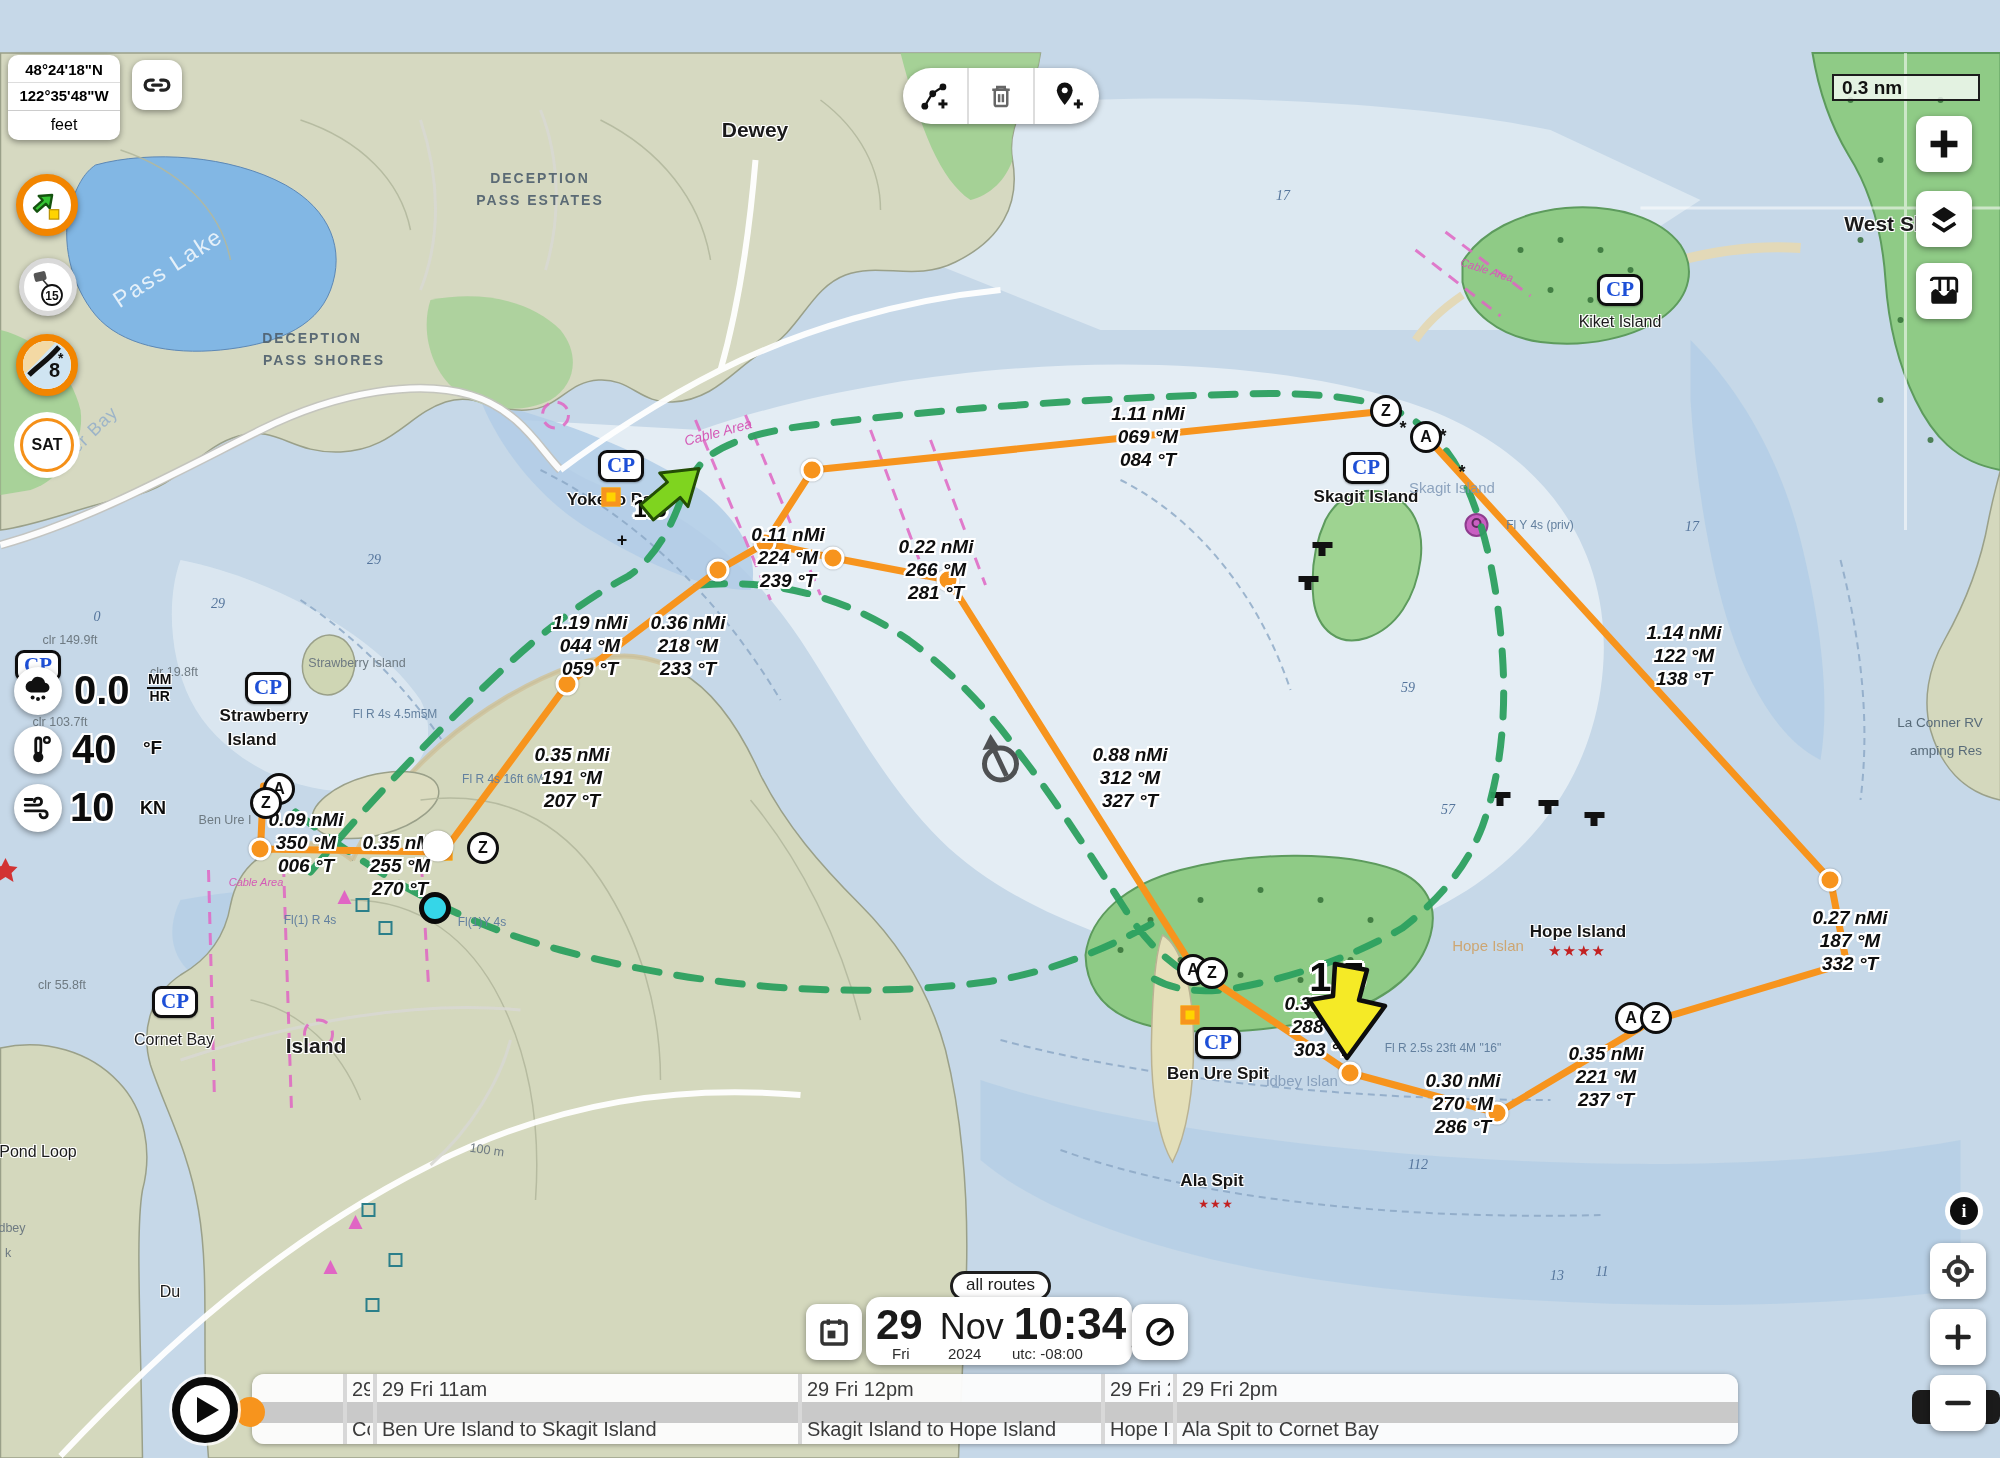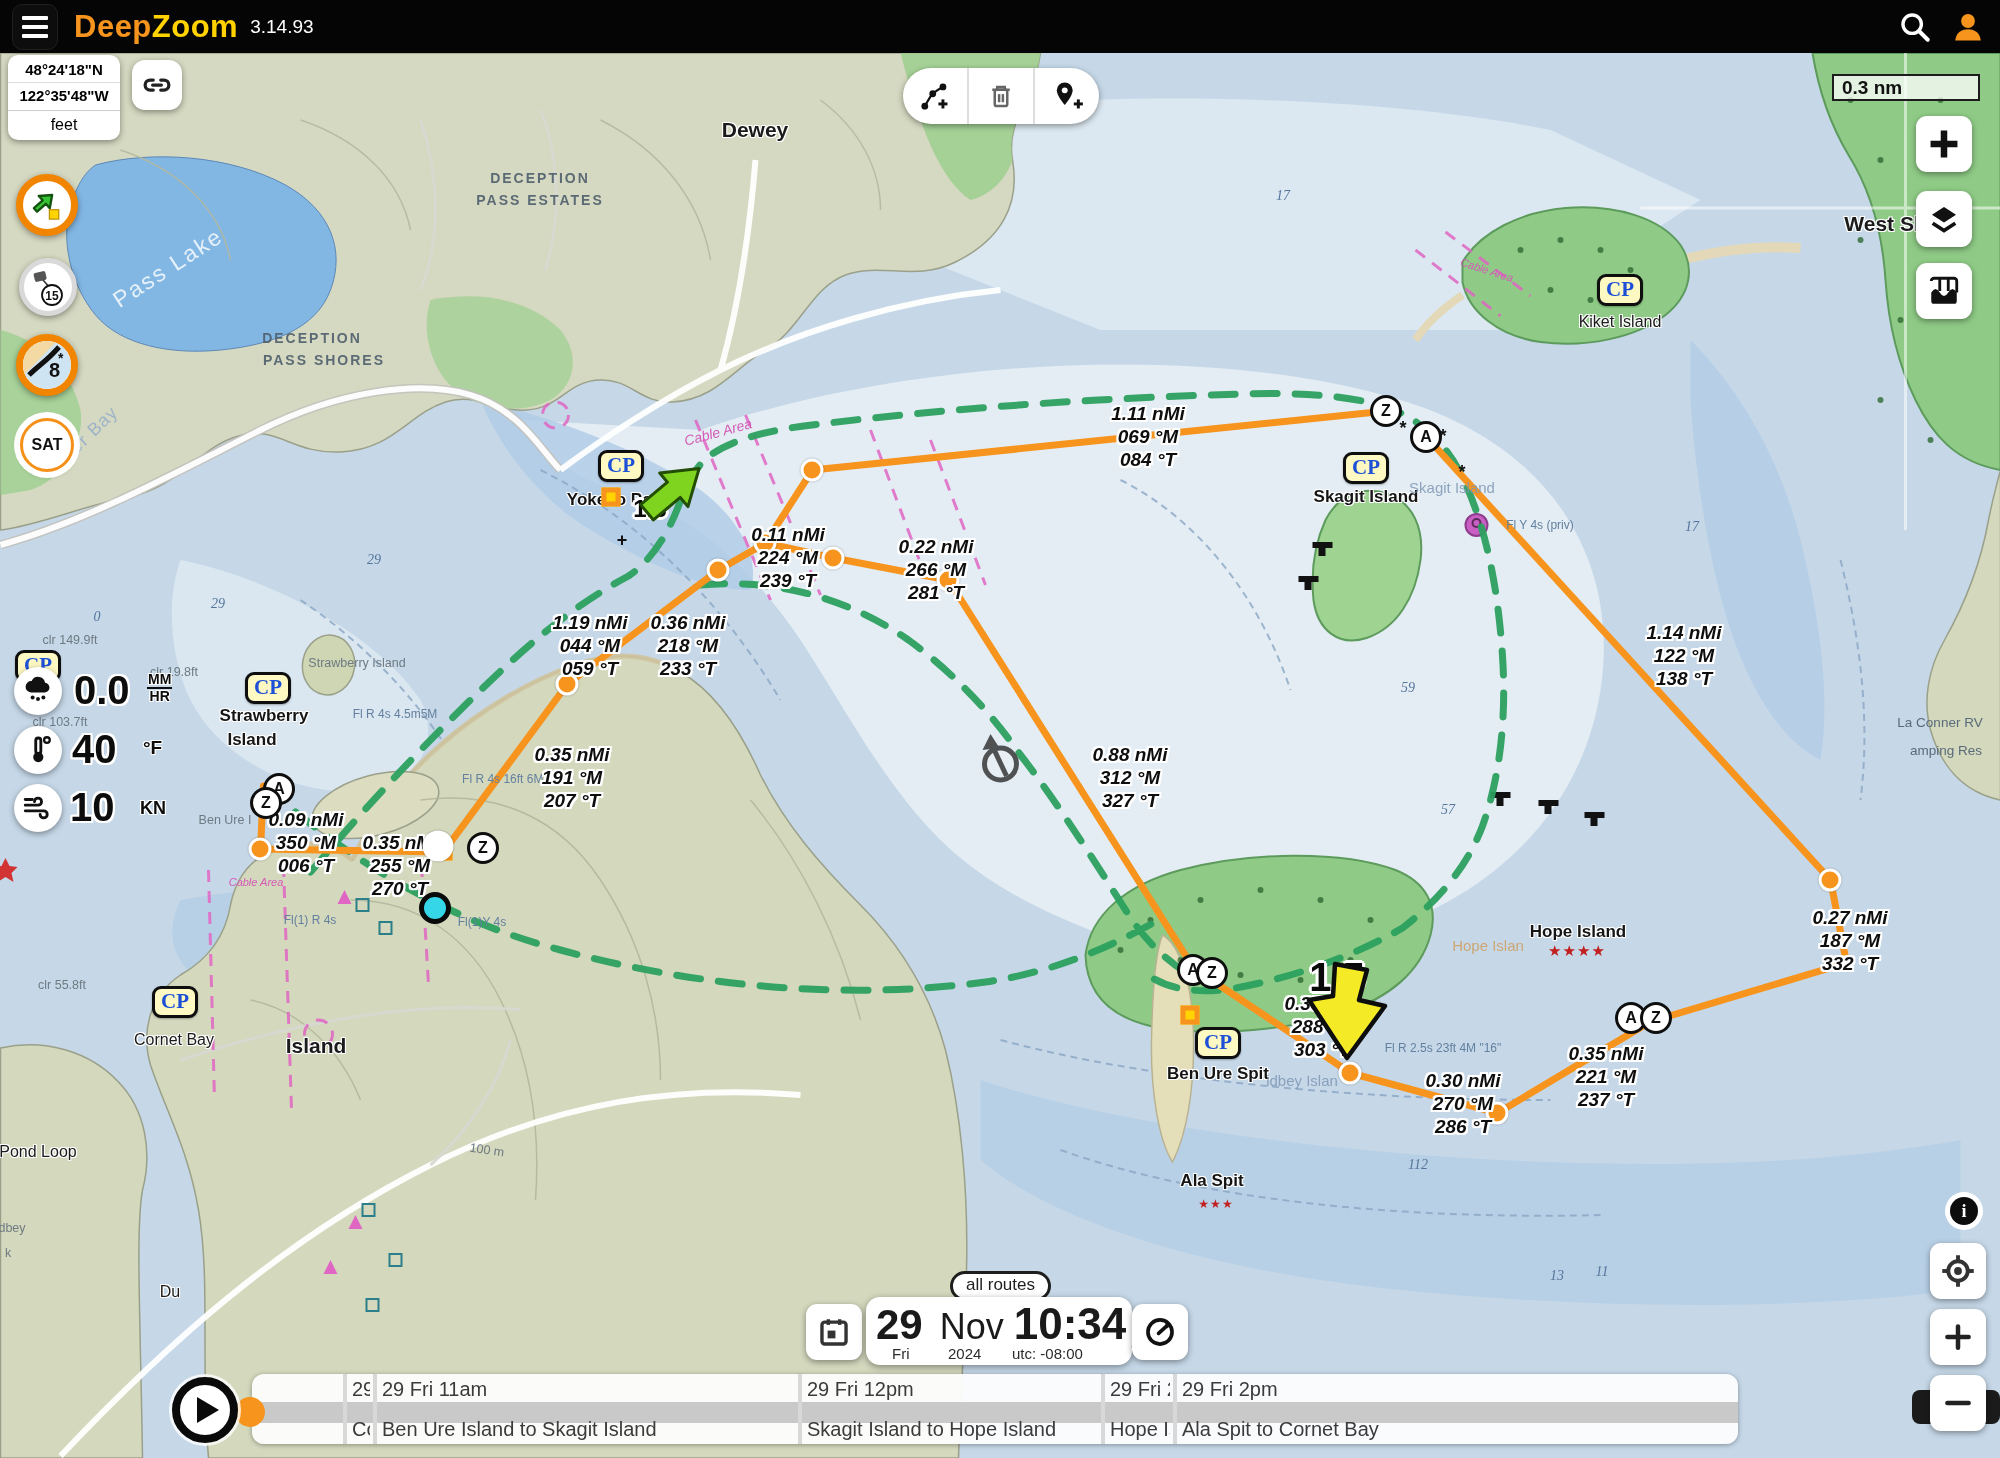--- a/index.html
+++ b/index.html
@@ -53,21 +53,21 @@
   .stars-sm{font-size:12px;color:#c22020;letter-spacing:1px;}
   .rock{font-size:18px;font-weight:bold;color:#111;}
   
   .route-label{position:absolute;transform:translate(-50%,-50%);text-align:center;z-index:30;pointer-events:none;
     font-style:italic;font-weight:bold;font-size:19px;line-height:1.22;color:#0e0e0e;
     text-shadow:-2px -2px 0 #fff,2px -2px 0 #fff,-2px 2px 0 #fff,2px 2px 0 #fff,0 -2px 0 #fff,0 2px 0 #fff,-2px 0 0 #fff,2px 0 0 #fff;}
   
   .az-marker{position:absolute;width:26px;height:26px;border-radius:50%;background:#fff;border:3px solid #0e0e0e;
     color:#0e0e0e;font-weight:bold;font-size:16px;display:flex;align-items:center;justify-content:center;
     transform:translate(-50%,-50%);z-index:33;cursor:pointer;}
-  .cp-marker{position:absolute;transform:translate(-50%,-50%);background:#fef9c3;border:3px solid #0e0e0e;border-radius:9px;
+  .cp-marker{position:absolute;transform:translate(-50%,-50%);background:#ffffff;border:3px solid #0e0e0e;border-radius:9px;
     padding:0 6px 1px;font-weight:bold;font-size:21px;color:#1d4fd7;z-index:35;cursor:pointer;
     font-family:"Liberation Serif",serif;box-shadow:0 1px 2px rgba(0,0,0,.3);}
   .sq-marker{position:absolute;width:9px;height:9px;background:#ffd400;border:5px solid #f7941d;
     transform:translate(-50%,-50%);z-index:32;cursor:pointer;}
   .sq-marker.circled::before{content:"";position:absolute;left:-16px;top:-16px;width:31px;height:31px;
     background:#fff;border-radius:50%;z-index:-1;box-shadow:0 0 2px rgba(0,0,0,.4);}
   .waypoint-dot{position:absolute;width:17px;height:17px;border-radius:50%;background:#f7941d;border:3px solid #fff;
     transform:translate(-50%,-50%);z-index:26;box-shadow:0 0 2px rgba(0,0,0,.35);cursor:pointer;}
   .speed-lbl{position:absolute;transform:translate(-50%,-50%);font-weight:bold;color:#0a0a0a;z-index:45;pointer-events:none;
     text-shadow:-2px -2px 0 #fff,2px -2px 0 #fff,-2px 2px 0 #fff,2px 2px 0 #fff,0 -3px 0 #fff,0 3px 0 #fff,-3px 0 0 #fff,3px 0 0 #fff;}
@@ -446,39 +446,20 @@
       </g>
     </svg>
   </div>
   <div class="arrow-wrap" style="left:1285px;top:950px;">
     <svg width="140" height="140" viewBox="0 0 140 140">
       <path d="M50,14 L82,20 L74,50 L100,56 L62,108 L24,50 L48,46 Z" fill="#f5ea26" stroke="#0d0d0d" stroke-width="4.5" stroke-linejoin="round"></path>
     </svg>
   </div>
   <div id="teal-dot"></div>
 
-  <div id="topbar">
-    <div id="menu-btn">
-        <i></i>
-        <i></i>
-        <i></i>
-      </div>
-    <div id="logo"><span class="p1">Deep</span><span class="p2">Zoom</span></div>
-    <div id="version">3.14.93</div>
-    <div id="topbar-right">
-      <svg width="34" height="34" viewBox="0 0 24 24" style="cursor:pointer">
-        <circle cx="10" cy="10" r="6.5" fill="none" stroke="#fff" stroke-width="2.4"></circle>
-        <line x1="15" y1="15" x2="21" y2="21" stroke="#fff" stroke-width="2.8" stroke-linecap="round"></line>
-      </svg>
-      <svg width="36" height="36" viewBox="0 0 24 24" style="cursor:pointer">
-        <circle cx="12" cy="8" r="4.6" fill="#f7941d"></circle>
-        <path d="M3.5,21 C4,15.5 8,13.5 12,13.5 C16,13.5 20,15.5 20.5,21 Z" fill="#f7941d"></path>
-      </svg>
-    </div>
-  </div>
 
   <div id="coord">
     <div class="r1">48°24'18"N</div>
     <div class="r2">122°35'48"W</div>
     <div class="r3">feet</div>
   </div>
   <div class="sq-btn" style="left:132px;top:60px;width:50px;height:50px;border-radius:13px;">
     <svg width="30" height="30" viewBox="0 0 24 24" fill="none" stroke="#222" stroke-width="2.6" stroke-linecap="round">
       <path d="M9,8 H6.5 a4,4 0 0 0 0,8 H9"></path>
         <path d="M15,8 h2.5 a4,4 0 0 1 0,8 H15"></path>

